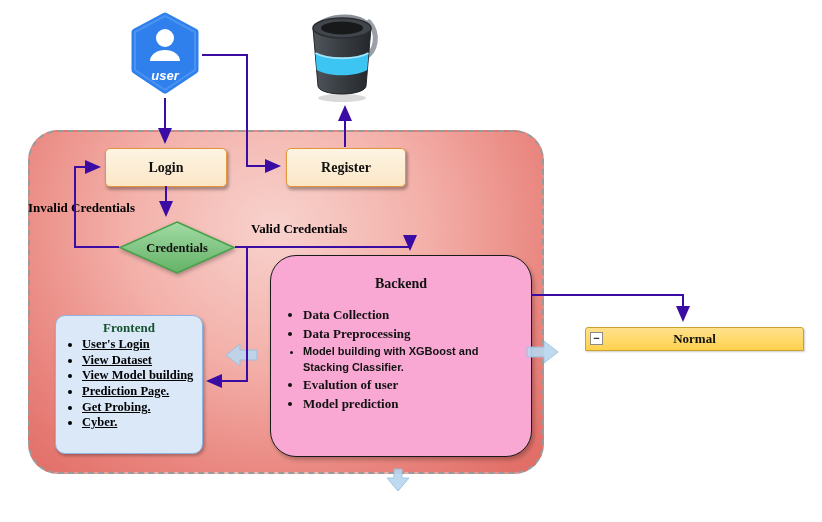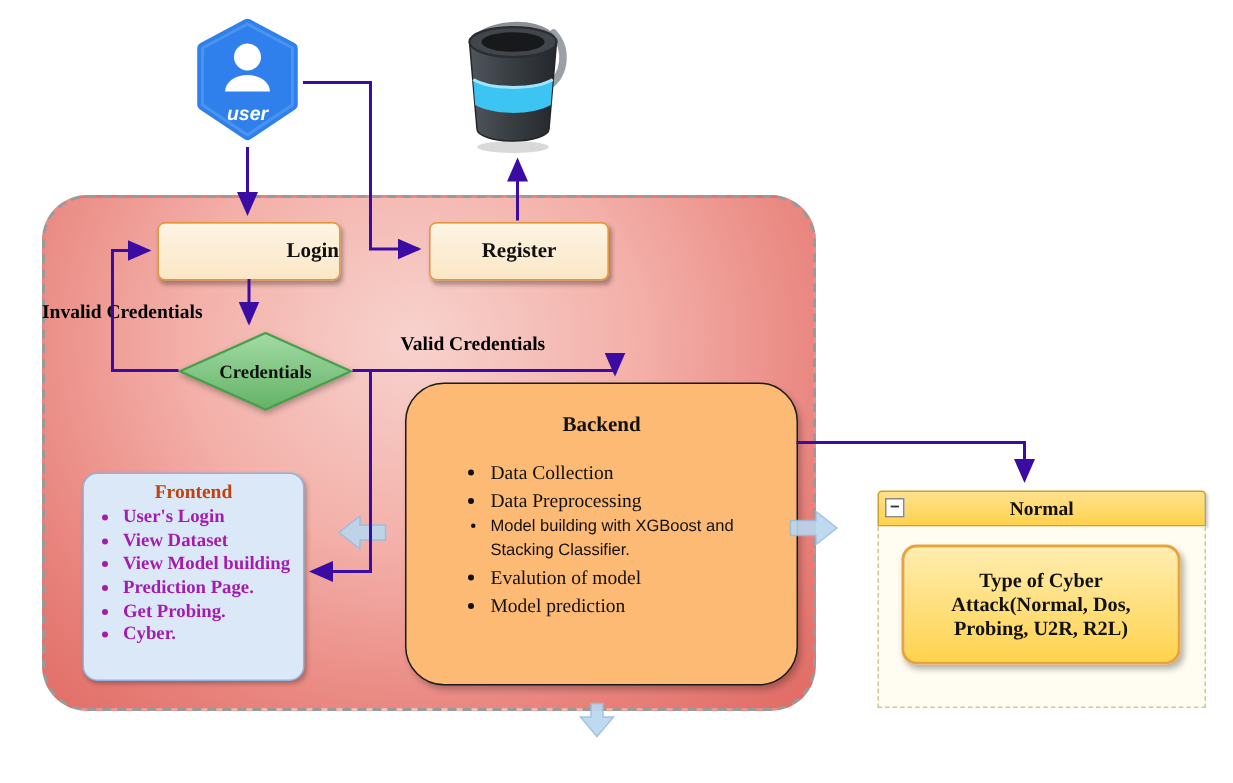--- a/index.html
+++ b/index.html
@@ -17,47 +17,47 @@
     background:radial-gradient(ellipse at 48% 28%, #f8d2cd 0%, #f3b0a9 40%, #e8837c 75%, #e06a63 100%);
   }
   
   .proc-box{
     position:absolute;height:37px;display:flex;align-items:center;justify-content:center;
     background:linear-gradient(#fdf4e3,#fbe7c6);
     border:1.5px solid #e3973b;border-radius:5px;
     font-weight:bold;font-size:14px;color:#111;
     box-shadow:1.5px 2.5px 3px rgba(0,0,0,.3);
   }
-  .login-box{left:105px;top:148px;width:120px;justify-content:flex-end;}
+  .login-box{left:105px;top:148px;width:120px;}
   .register-box{left:286px;top:148px;width:118px;}
   
   .edge-label{position:absolute;font-weight:bold;font-size:13px;color:#000;white-space:nowrap;}
   .invalid-label{left:28px;top:200px;}
-  .valid-label{left:267px;top:221px;}
+  .valid-label{left:251px;top:221px;}
   
   .diamond{position:absolute;left:118px;top:220px;width:118px;height:55px;filter:drop-shadow(1.5px 2px 2px rgba(0,0,0,.3));}
   .diamond text{font-family:"Liberation Serif",serif;font-weight:bold;font-size:12.5px;fill:#111;}
   
   .backend-box{
     position:absolute;left:270px;top:255px;width:260px;height:200px;
-    background:#fdba74;border:1.5px solid #1a1a1a;border-radius:26px;
+    background:#f9a8d4;border:1.5px solid #1a1a1a;border-radius:26px;
     box-shadow:2px 3px 4px rgba(0,0,0,.25);
   }
   .backend-title{margin-top:20px;text-align:center;font-weight:bold;font-size:14px;color:#111;}
-  .backend-list{margin:14px 8px 0 0;padding-left:56px;font-weight:normal;font-size:13px;color:#111;line-height:1.4;}
+  .backend-list{margin:14px 8px 0 0;padding-left:32px;font-weight:bold;font-size:13px;color:#111;line-height:1.4;}
   .backend-list li{margin:1px 0;}
   .backend-list li.sans{font-family:"Liberation Sans",sans-serif;font-size:11px;}
   
   .frontend-box{
     position:absolute;left:55px;top:315px;width:146px;height:137px;
     background:#dbe8f8;border:1.5px solid #8fb4e3;border-radius:10px;
     box-shadow:1.5px 2px 3px rgba(0,0,0,.25);
   }
-  .frontend-title{margin-top:4px;text-align:center;font-weight:bold;font-size:13px;color:#c2410c;}
-  .frontend-list{margin:1px 2px 0 0;padding-left:26px;font-weight:bold;font-size:12.5px;color:#a21caf;line-height:1.25;}
+  .frontend-title{margin-top:4px;text-align:center;font-weight:bold;font-size:13px;color:#14532d;}
+  .frontend-list{margin:1px 2px 0 0;padding-left:26px;font-weight:bold;font-size:12.5px;color:#000000;line-height:1.25;text-decoration:underline;}
   
   .output-panel{position:absolute;left:585px;top:327px;width:219px;height:143px;}
   .output-header{
     position:relative;height:22px;display:flex;align-items:center;justify-content:center;
     background:linear-gradient(#ffe18d,#ffd24d);border:1px solid #c9a227;border-radius:3px 3px 0 0;
     font-weight:bold;font-size:13px;color:#111;box-shadow:1px 1px 2px rgba(0,0,0,.2);
   }
   .collapse-btn{
     position:absolute;left:4px;top:4px;width:13px;height:13px;background:#fff;
     border:1px solid #8a8a8a;font-size:11px;line-height:10px;text-align:center;color:#333;
@@ -131,44 +131,41 @@
     <polygon points="59,2 116,27.5 59,53 2,27.5" fill="url(#gradGreen)" stroke="#46a04a" stroke-width="1.5"></polygon>
     <text x="59" y="32" text-anchor="middle">Credentials</text>
   </svg>
 
   <div class="backend-box">
     <div class="backend-title">Backend</div>
     <ul class="backend-list">
       <li>Data Collection</li>
       <li>Data Preprocessing</li>
       <li class="sans">Model building with XGBoost and Stacking Classifier.</li>
-      <li>Evalution of model</li>
+      <li>Evalution of user</li>
       <li>Model prediction</li>
     </ul>
   </div>
 
   <div class="frontend-box">
     <div class="frontend-title">Frontend</div>
     <ul class="frontend-list">
       <li>User's Login</li>
       <li>View Dataset</li>
       <li>View Model building</li>
       <li>Prediction Page.</li>
       <li>Get Probing.</li>
       <li>Cyber.</li>
     </ul>
   </div>
 
   <div class="output-panel">
     <div class="output-header">
       <div class="collapse-btn">−</div>
       <span>Normal</span>
-    </div>
-    <div class="output-body">
-      <div class="output-result">Type of Cyber Attack(Normal, Dos, Probing, U2R, R2L)</div>
     </div>
   </div>
 
   <svg class="edges" viewBox="0 0 822 522">
     <defs>
       <marker id="ah" markerWidth="9" markerHeight="7" refX="7" refY="3.5" orient="auto">
         <path d="M0,0 L8,3.5 L0,7 Z" fill="#3A0CA3"></path>
       </marker>
     </defs>
 

